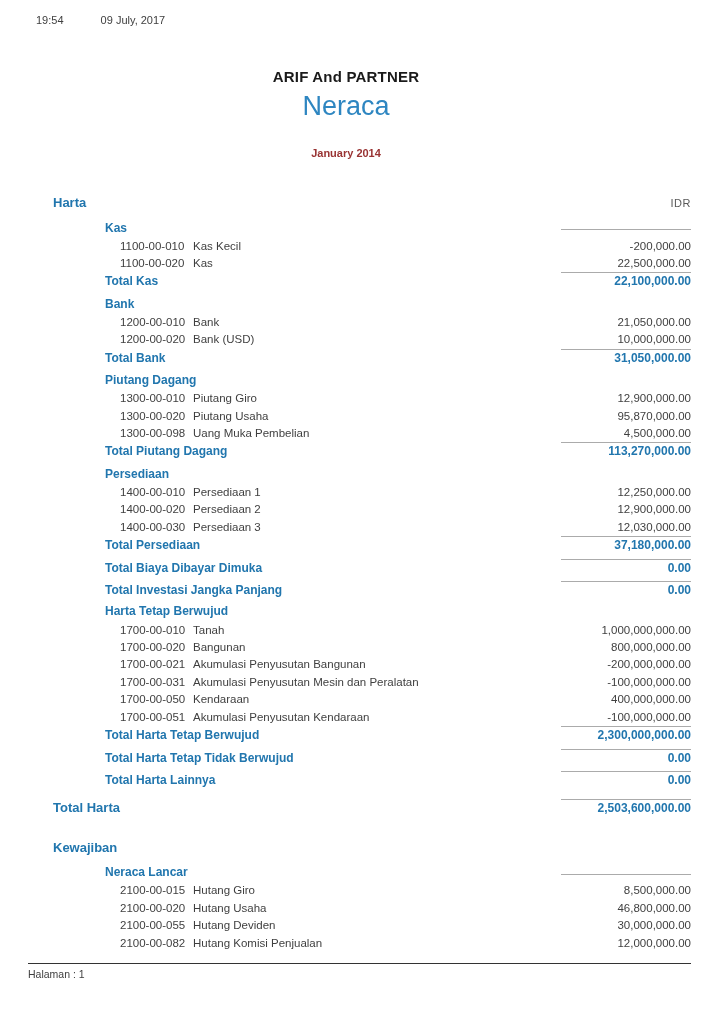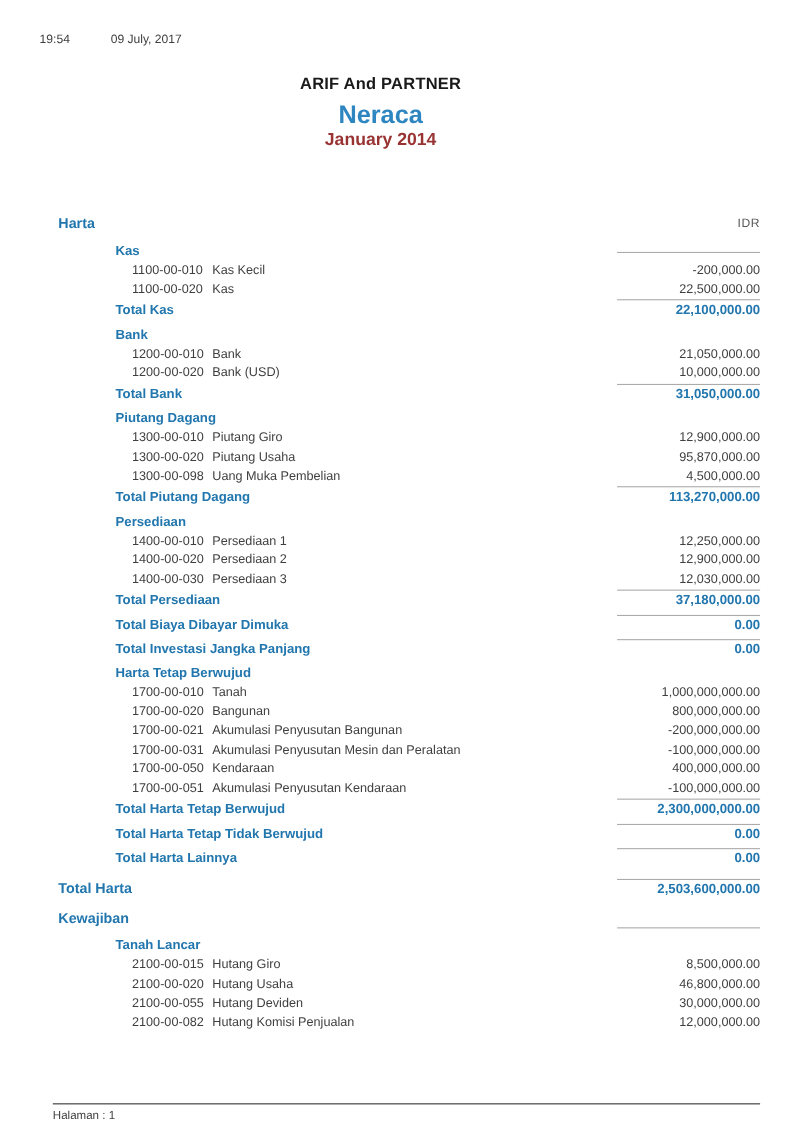--- a/index.html
+++ b/index.html
@@ -14,53 +14,53 @@
   html,body{margin:0;padding:0;background:#ffffff;}
   .page{
     position:relative;
     width:724px;height:1024px;
     background:#ffffff;
     font-family:"Liberation Sans","DejaVu Sans",sans-serif;
     color:var(--body);
     overflow:hidden;
   }
   
-  .topbar{position:absolute;top:30px;left:36px;font-size:11px;color:#404040;}
+  .topbar{position:absolute;top:14px;left:36px;font-size:11px;color:#404040;}
   .topbar .time{display:inline-block;}
   .topbar .date{display:inline-block;margin-left:34px;}
   
   .titles{position:absolute;top:68px;left:0;width:692px;text-align:center;}
   .company{font-size:15px;font-weight:bold;color:#1a1a1a;letter-spacing:.2px;}
-  .report-title{font-size:23px;font-weight:bold;color:var(--title-blue);margin-top:6px;}
-  .period{font-size:16px;font-weight:bold;color:var(--period-red);margin-top:1px;}
+  .report-title{font-size:27px;font-weight:normal;color:var(--title-blue);margin-top:6px;}
+  .period{font-size:11px;font-weight:bold;color:var(--period-red);margin-top:25px;}
   
   .table{position:absolute;top:194px;left:36px;right:33px;display:flex;flex-direction:column;}
   .row{display:flex;}
   .amount-col{margin-left:auto;width:130px;text-align:right;box-sizing:border-box;}
   
   .row.group{height:22px;align-items:flex-start;}
   .row.group .g-label{margin-left:17px;font-size:13px;font-weight:bold;color:var(--accent);line-height:18px;}
   .row.group .amount-col{border-bottom:1px solid var(--rule);font-size:11px;color:var(--muted);line-height:18px;padding-bottom:17px;letter-spacing:.5px;}
-  .row.group.second{margin-top:7px;}
+  .row.group.second{margin-top:7px;flex-direction:column;}
   
   .row.sub{height:17px;margin-top:3px;margin-bottom:1px;align-items:center;}
   .row.sub .s-label{margin-left:69px;font-size:12px;font-weight:bold;color:var(--accent);}
   
   .row.acct{height:17.4px;align-items:center;font-size:11.5px;color:var(--body);}
   .row.acct .code{margin-left:84px;width:73px;}
   .row.acct .amount-col{font-size:11.5px;}
   
   .row.total{height:16.5px;align-items:flex-end;margin-bottom:4px;}
   .row.total .t-label{margin-left:69px;font-size:12px;font-weight:bold;color:var(--accent);}
   .row.total .amount-col{font-size:12px;font-weight:bold;color:var(--accent);border-top:1px solid var(--rule);padding-top:1px;}
   .row.total.standalone{margin-top:2.5px;margin-bottom:3px;}
-  .row.total.lvl0{height:20px;margin-top:5px;margin-bottom:4px;}
+  .row.total.lvl0{height:20px;margin-top:5px;margin-bottom:17px;}
   .row.total.lvl0 .t-label{margin-left:17px;font-size:13px;}
   
-  .footer{position:absolute;left:48px;right:33px;top:963px;margin-top:40px;}
+  .footer{position:absolute;left:28px;right:33px;top:963px;}
   .footer-rule{border-top:1px solid var(--footer-rule);height:0;}
   .footer-text{margin-top:4px;font-size:10.5px;color:#404040;}
 </style>
 </head>
 <body>
 
 <div class="page">
 
   <div class="topbar">
     <span class="time">19:54</span>
@@ -211,21 +211,21 @@
       </div>
       <div class="row total lvl0">
         <span class="t-label">Total Harta</span>
         <span class="amount-col">2,503,600,000.00</span>
       </div>
       <div class="row group second">
         <span class="g-label">Kewajiban</span>
         <span class="amount-col"></span>
       </div>
       <div class="row sub">
-        <span class="s-label">Tanah Lancar</span>
+        <span class="s-label">Neraca Lancar</span>
       </div>
       <div class="row acct">
         <span class="code">2100-00-015</span>
         <span class="name">Hutang Giro</span>
         <span class="amount-col">8,500,000.00</span>
       </div>
       <div class="row acct">
         <span class="code">2100-00-020</span>
         <span class="name">Hutang Usaha</span>
         <span class="amount-col">46,800,000.00</span>

